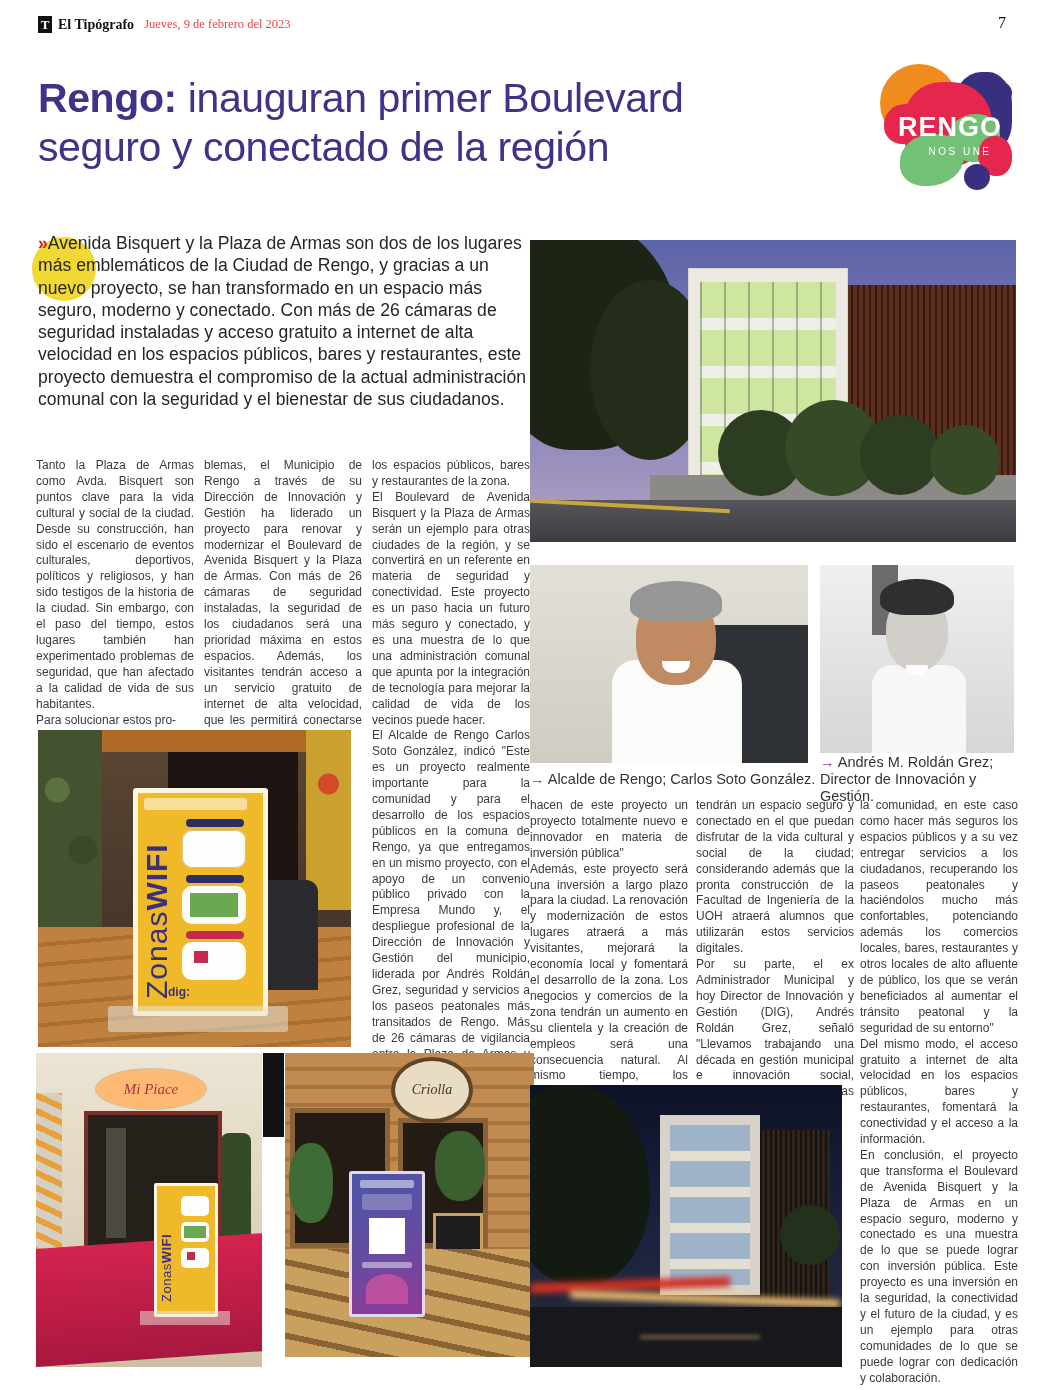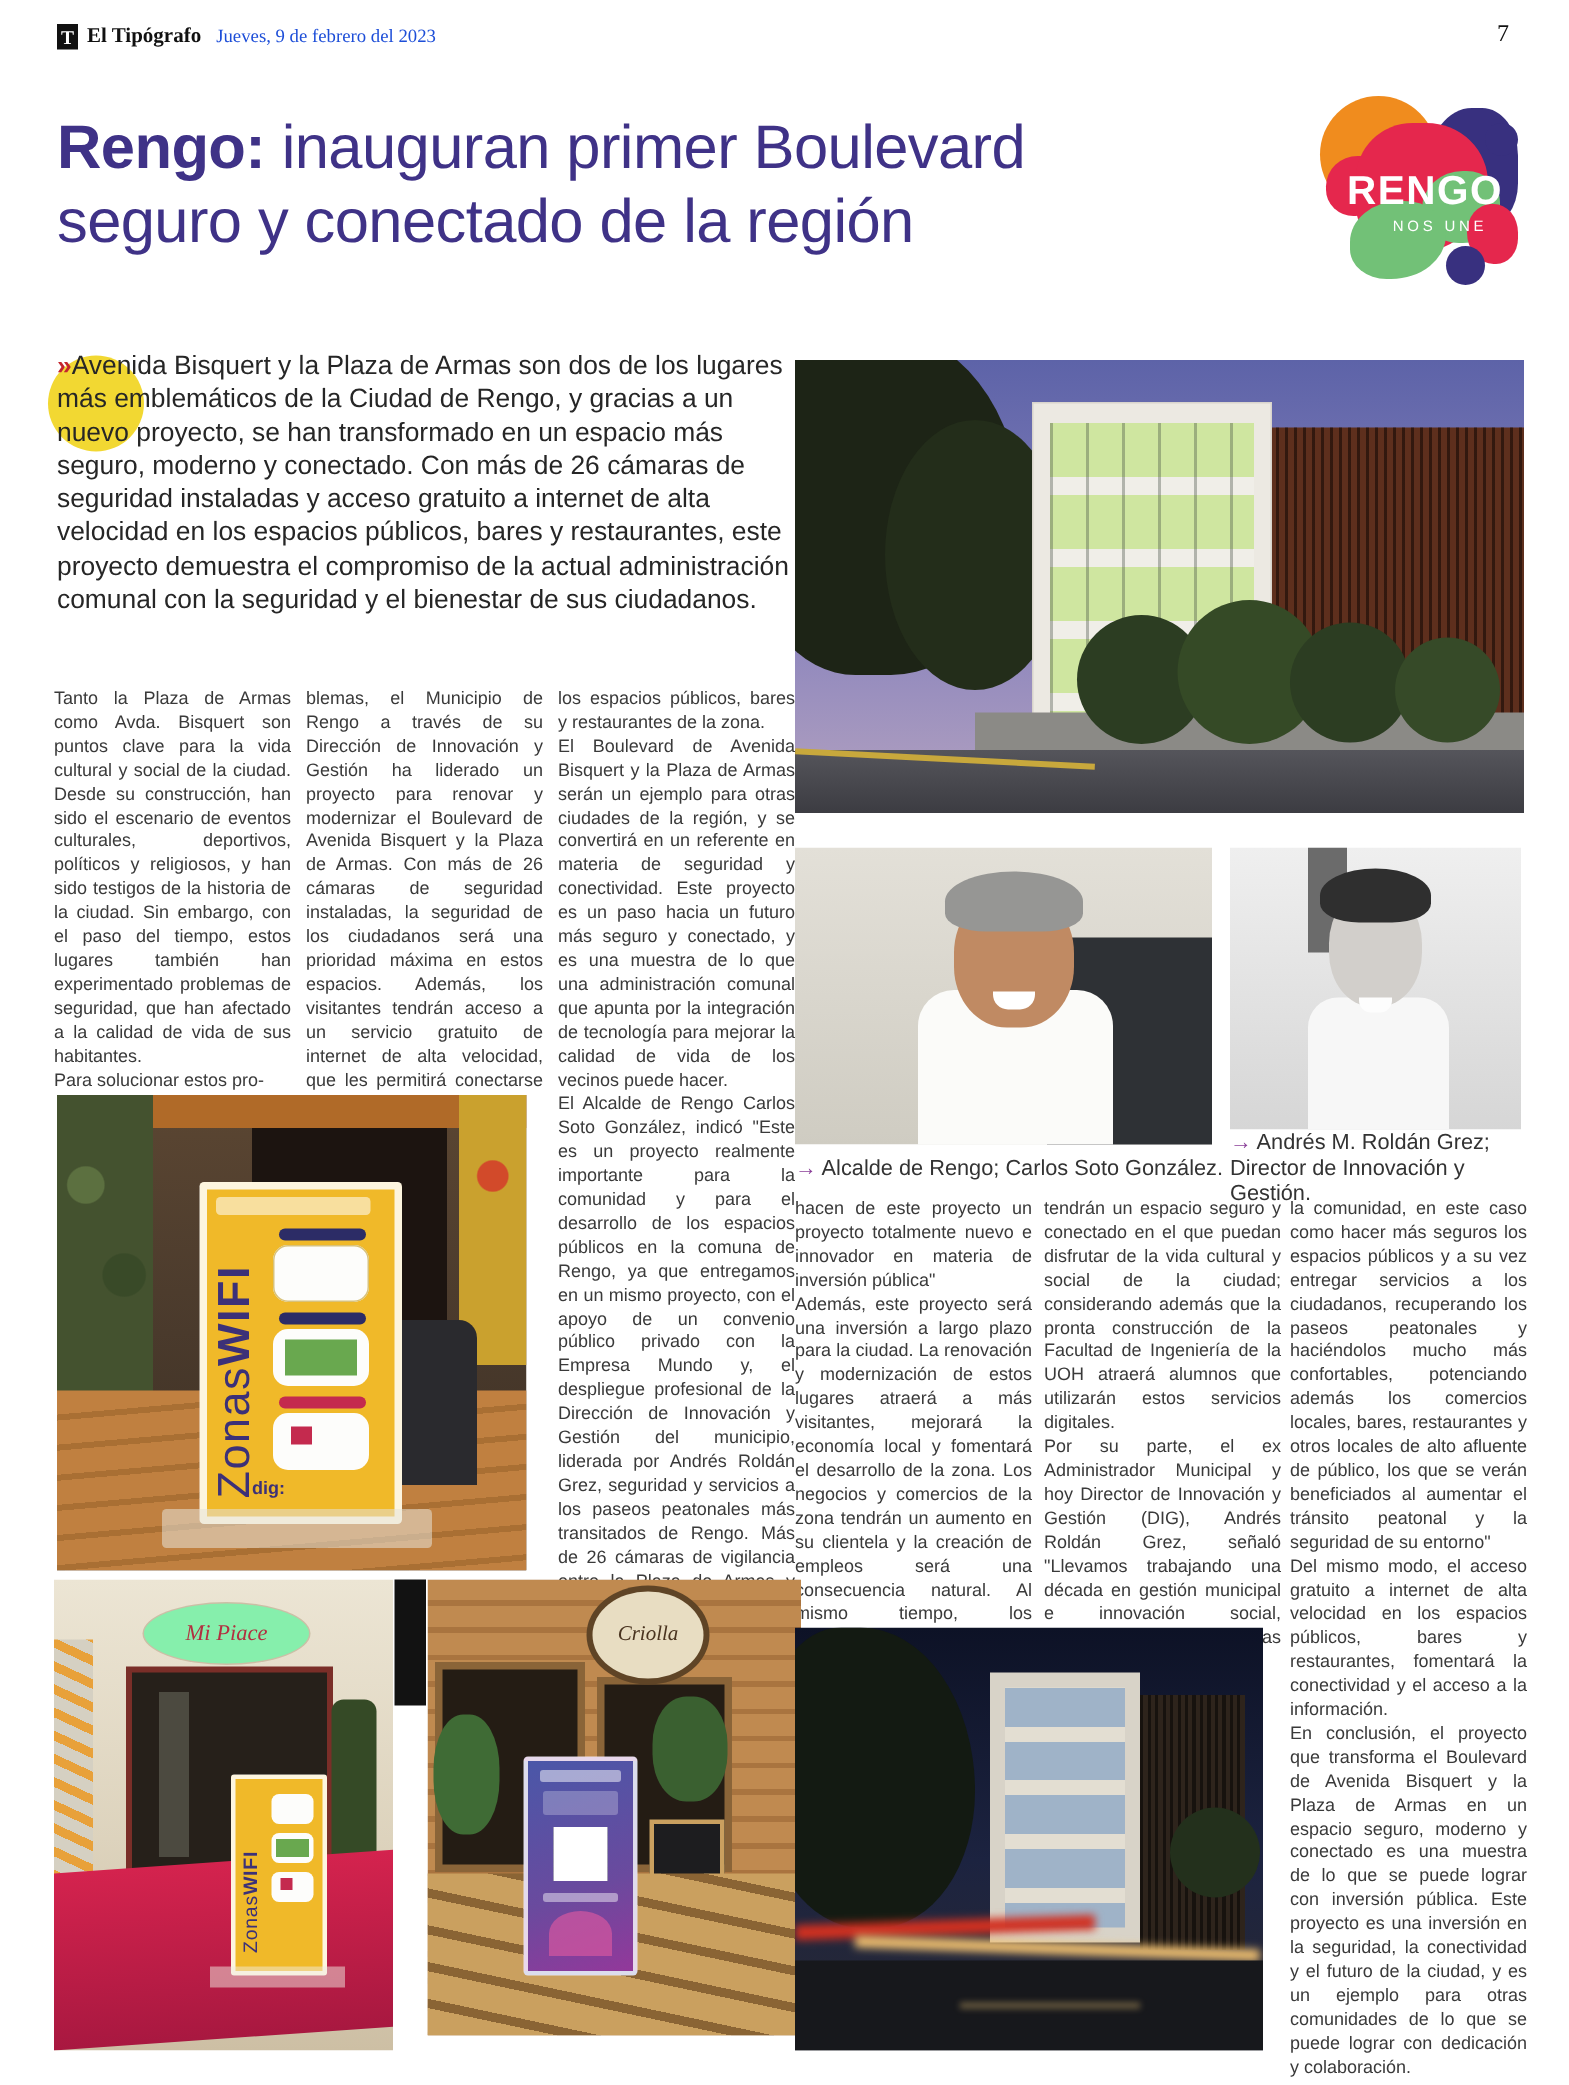--- a/index.html
+++ b/index.html
@@ -5,21 +5,21 @@
   html,body{margin:0;padding:0;background:#e9e9e9;}
   #page{position:relative;width:1046px;height:1390px;background:#ffffff;margin:0 auto;
         font-family:"Liberation Sans",sans-serif;overflow:hidden;}
   .abs{position:absolute;}
 
   
   .hdr{position:absolute;top:16px;left:38px;display:flex;align-items:center;gap:6px;}
   .hdr-logo{width:14px;height:17px;background:#111;color:#fff;font-family:"Liberation Serif",serif;
             font-weight:bold;font-size:13px;display:flex;align-items:center;justify-content:center;}
   .hdr-brand{font-family:"Liberation Serif",serif;font-weight:bold;font-size:14px;color:#111;}
-  .hdr-date{font-family:"Liberation Serif",serif;font-size:12.5px;color:#1d4ed8;margin-left:4px;}
+  .hdr-date{font-family:"Liberation Serif",serif;font-size:12.5px;color:#ef4444;margin-left:4px;}
   .hdr-page{position:absolute;top:14px;right:40px;font-family:"Liberation Serif",serif;font-size:16px;color:#111;}
 
   
   .headline{position:absolute;left:38px;top:74px;width:760px;font-size:41px;line-height:49px;
             color:#3f3287;letter-spacing:-0.4px;font-weight:400;}
   .headline b{font-weight:700;}
 
   
   .rlogo{position:absolute;left:878px;top:56px;width:140px;height:138px;}
   .blob{position:absolute;}
@@ -165,21 +165,21 @@
       <div class="ph" style="left:44px;top:149px;width:64px;height:38px;border-radius:10px;background:#fdfdfb;"></div>
       <div class="ph" style="left:56px;top:158px;width:14px;height:12px;background:#c42a4e;"></div>
       <div class="ph" style="left:30px;top:192px;font-size:12px;font-weight:700;color:#3c3178;">dig:</div>
     </div>
     <div class="ph" style="left:70px;top:276px;width:180px;height:26px;background:rgba(230,225,215,.55);border-radius:3px;"></div>
   </div>
 
   <div class="photo" style="left:36px;top:1053px;width:226px;height:314px;">
     <div class="ph" style="inset:0;background:linear-gradient(180deg,#ece5d4 0%,#ddd3bd 55%,#cdbfa4 100%);"></div>
     <div class="ph" style="left:0;top:40px;width:26px;height:160px;background:repeating-linear-gradient(25deg,#e8a13a 0 6px,#d5d0c2 6px 14px);"></div>
-    <div class="ph mi-sign" style="left:60px;top:16px;width:110px;height:40px;border-radius:50%;background:#86efac;box-shadow:0 0 0 1px #cbbfa6;display:flex;align-items:center;justify-content:center;font-family:'Liberation Serif',serif;font-style:italic;font-size:15px;color:#b23040;">
+    <div class="ph mi-sign" style="left:60px;top:16px;width:110px;height:40px;border-radius:50%;background:#fdba74;box-shadow:0 0 0 1px #cbbfa6;display:flex;align-items:center;justify-content:center;font-family:'Liberation Serif',serif;font-style:italic;font-size:15px;color:#b23040;">
         <span>Mi Piace</span>
       </div>
     <div class="ph" style="left:52px;top:62px;width:130px;height:140px;background:#26201a;box-shadow:0 0 0 4px #7a2e28;"></div>
     <div class="ph" style="left:70px;top:75px;width:20px;height:110px;background:rgba(190,200,180,.25);"></div>
     <div class="ph" style="left:185px;top:80px;width:30px;height:110px;background:#354a26;border-radius:8px;"></div>
     <div class="ph" style="left:0;bottom:0;right:0;height:118px;background:linear-gradient(180deg,#d4234e,#a81840);transform:skewY(-4deg);transform-origin:left;"></div>
 
     <div class="ph" style="left:118px;top:130px;width:58px;height:128px;background:#f0b929;border:3px solid rgba(255,255,255,.85);border-radius:2px;">
       <div class="ph vtext-sm" style="left:2px;top:12px;height:104px;"><span>Zonas</span><b>WIFI</b></div>
       <div class="ph" style="left:24px;top:10px;width:28px;height:20px;border-radius:5px;background:#fdfdfb;"></div>

